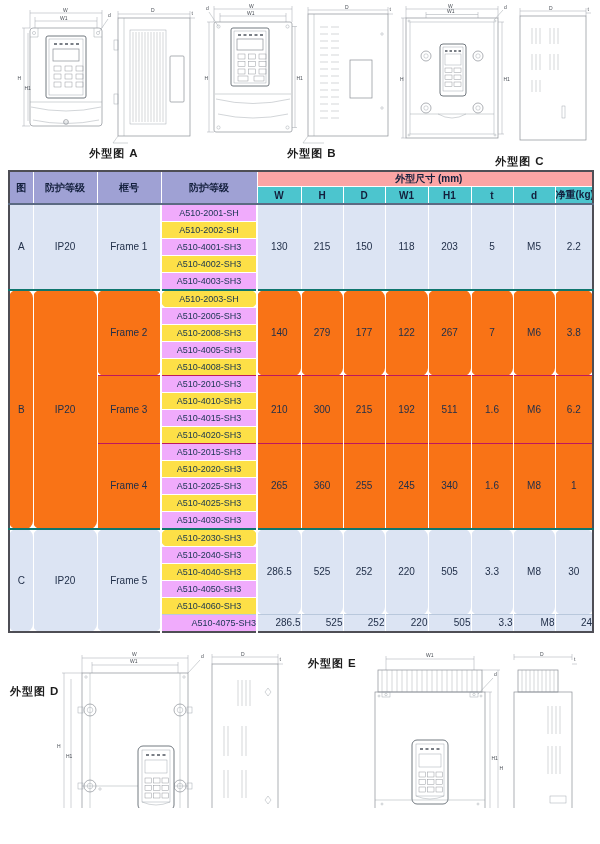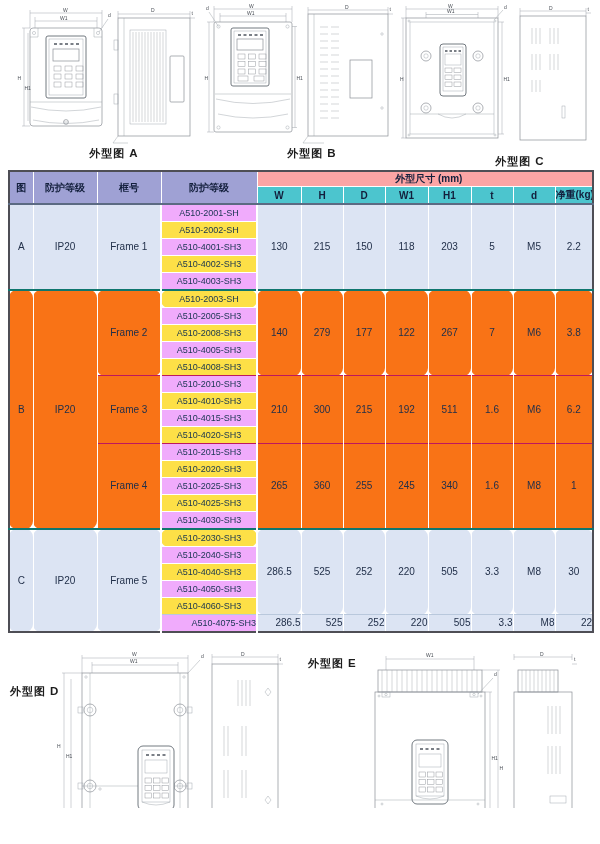--- a/index.html
+++ b/index.html
@@ -365,21 +365,21 @@
           </tr>
           <tr class="dims-split">
             <td class="model mteal">A510-4075-SH3</td>
             <td class="spec bgA">286.5</td>
             <td class="spec bgA">525</td>
             <td class="spec bgA">252</td>
             <td class="spec bgA">220</td>
             <td class="spec bgA">505</td>
             <td class="spec bgA">3.3</td>
             <td class="spec bgA">M8</td>
-            <td class="spec bgA">22</td>
+            <td class="spec bgA">24</td>
           </tr>
         </tbody>
     </table>
   </div>
 
   <div class="fig-caption" style="left:10px;top:684px">
     <span>外型图</span><b>D</b>
   </div>
   <svg class="abs" style="left:40px;top:648px" width="250" height="192" viewBox="0 0 250 192">
     <g>

